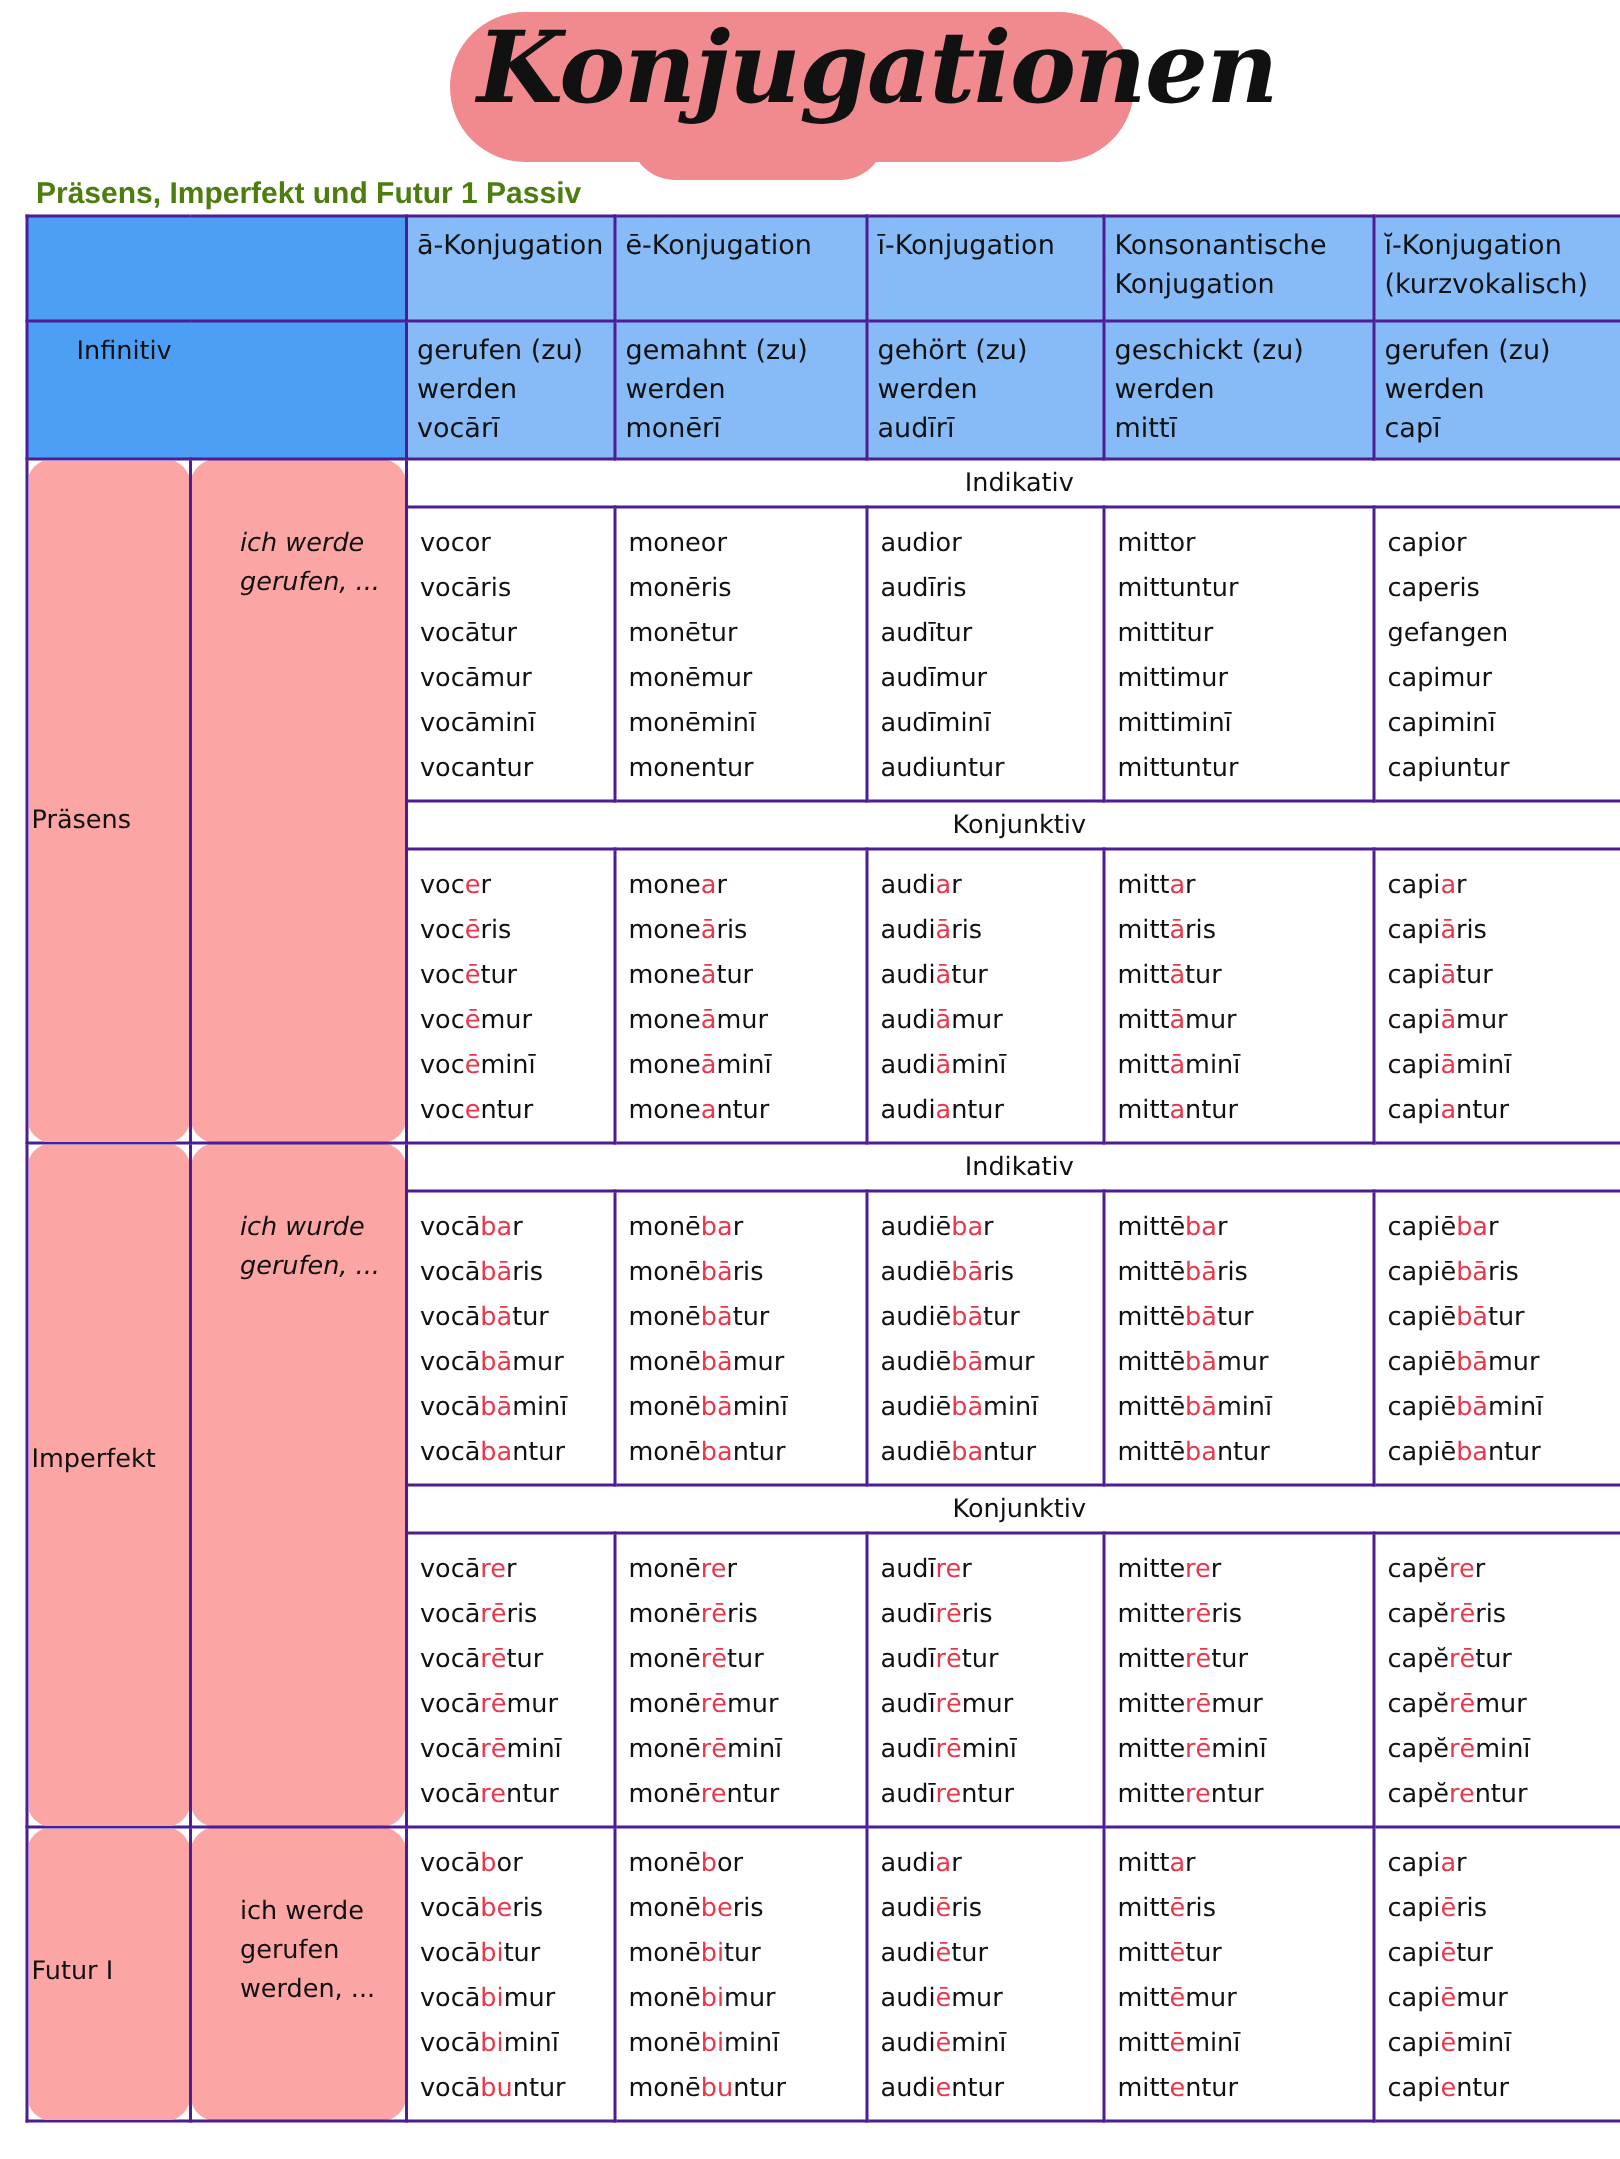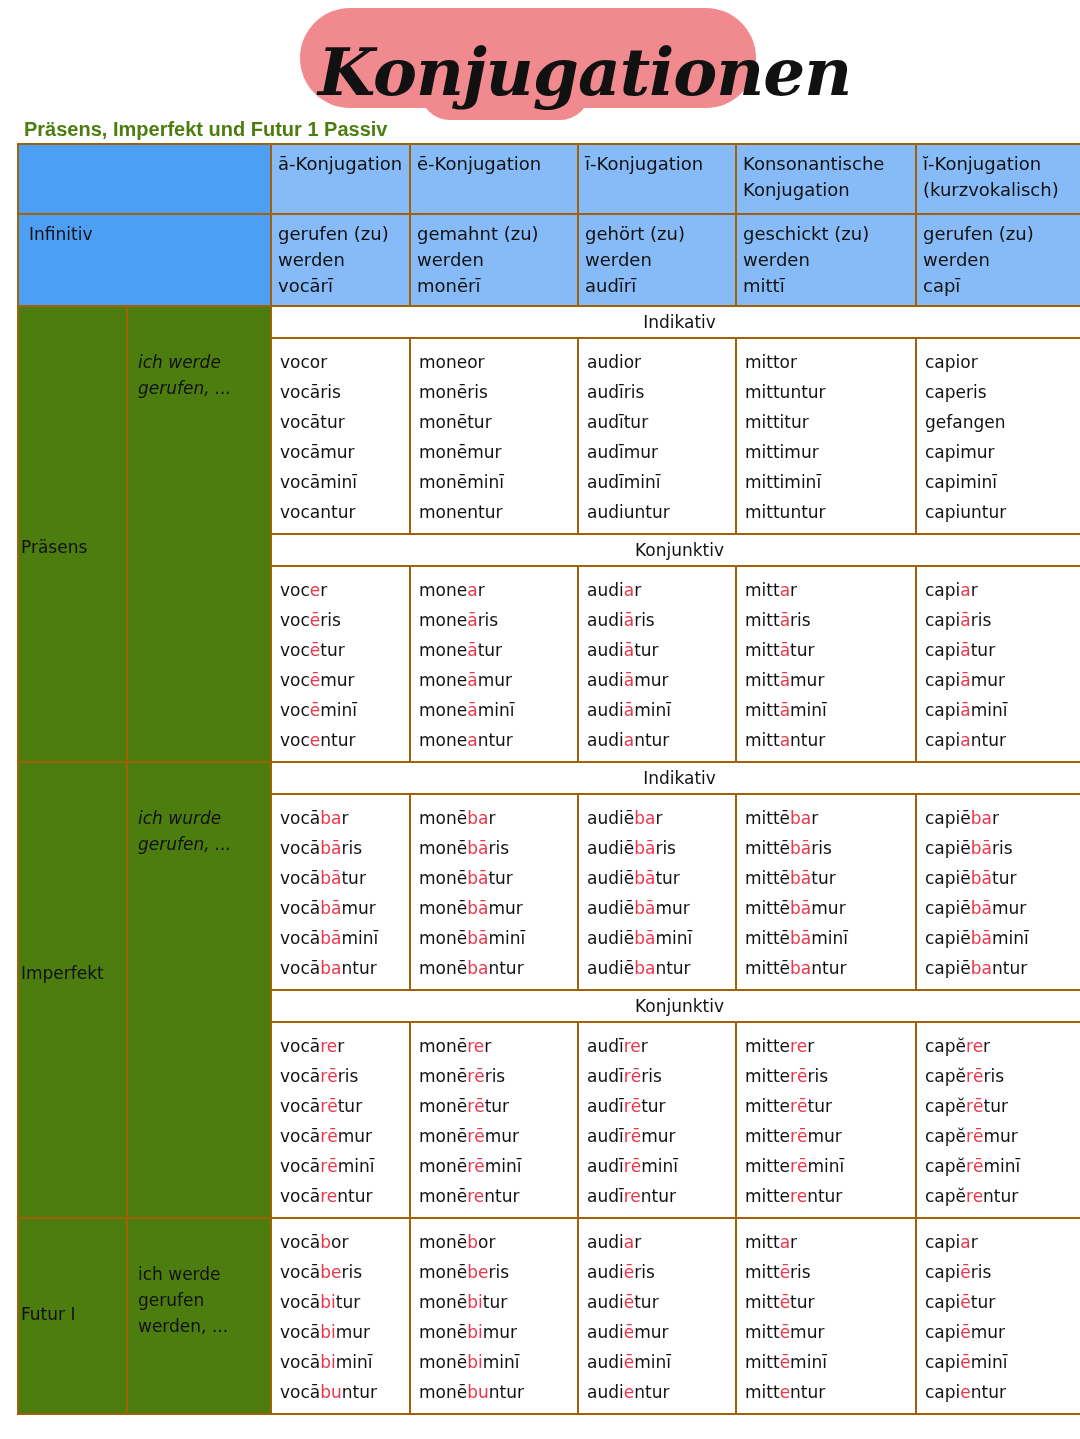--- a/index.html
+++ b/index.html
@@ -1,27 +1,27 @@
 <!DOCTYPE html>
 <html><head>
 <meta charset="utf-8">
 <style>
   html,body{margin:0;padding:0;background:#ffffff;}
   body{width:1080px;height:1439px;position:relative;overflow:hidden;font-family:"DejaVu Sans",sans-serif;color:#111;}
   .title-wrap{position:absolute;left:300px;top:0;width:460px;height:120px;}
   .title-blob{position:absolute;left:0;top:8px;width:456px;height:100px;background:#f08a8e;border-radius:60px;filter:blur(0.5px);}
   .title-blob2{position:absolute;left:120px;top:60px;width:170px;height:60px;background:#f08a8e;border-radius:40px;}
-  .title-text{position:absolute;left:18px;top:6px;font-family:"DejaVu Serif",serif;font-style:italic;font-weight:bold;font-size:66px;letter-spacing:-1px;color:#111;white-space:nowrap;margin-top:27px;}
+  .title-text{position:absolute;left:18px;top:6px;font-family:"DejaVu Serif",serif;font-style:italic;font-weight:bold;font-size:66px;letter-spacing:-1px;color:#111;white-space:nowrap;}
   .subtitle{position:absolute;left:24px;top:118px;font-family:"Liberation Sans",sans-serif;font-weight:bold;font-size:20px;color:#4d7c0f;}
   table{position:absolute;left:17px;top:143px;border-collapse:collapse;table-layout:fixed;width:1070px;}
-  td{border:2px solid #a16207;vertical-align:top;padding:0;font-size:17px;}
+  td{border:2px solid #4c1d95;vertical-align:top;padding:0;font-size:17px;}
   .hdr-dark{background:#4d9ef5;}
   .hdr{background:#86bbf8;padding:6px 6px;line-height:26px;font-size:18px;}
-  .lab{background:#4d7c0f;font-size:17px;}
-  .lab-inner{padding:6px 10px;line-height:26px;}
+  .lab{background:#fca5a5;font-size:17px;border-radius:17px;}
+  .lab-inner{padding:6px 10px;line-height:26px;margin-left:22px;}
   .mood{background:#fff;text-align:center;font-size:17px;height:30px;line-height:30px;}
   .forms{background:#fff;padding:8px 8px 6px 8px;}
   .forms div{height:30px;line-height:30px;white-space:nowrap;}
   .red{color:#e8364b;}
   .tense-cell{position:relative;}
   .tense-label{position:absolute;left:2px;}
 </style>
 </head>
 <body>
 

